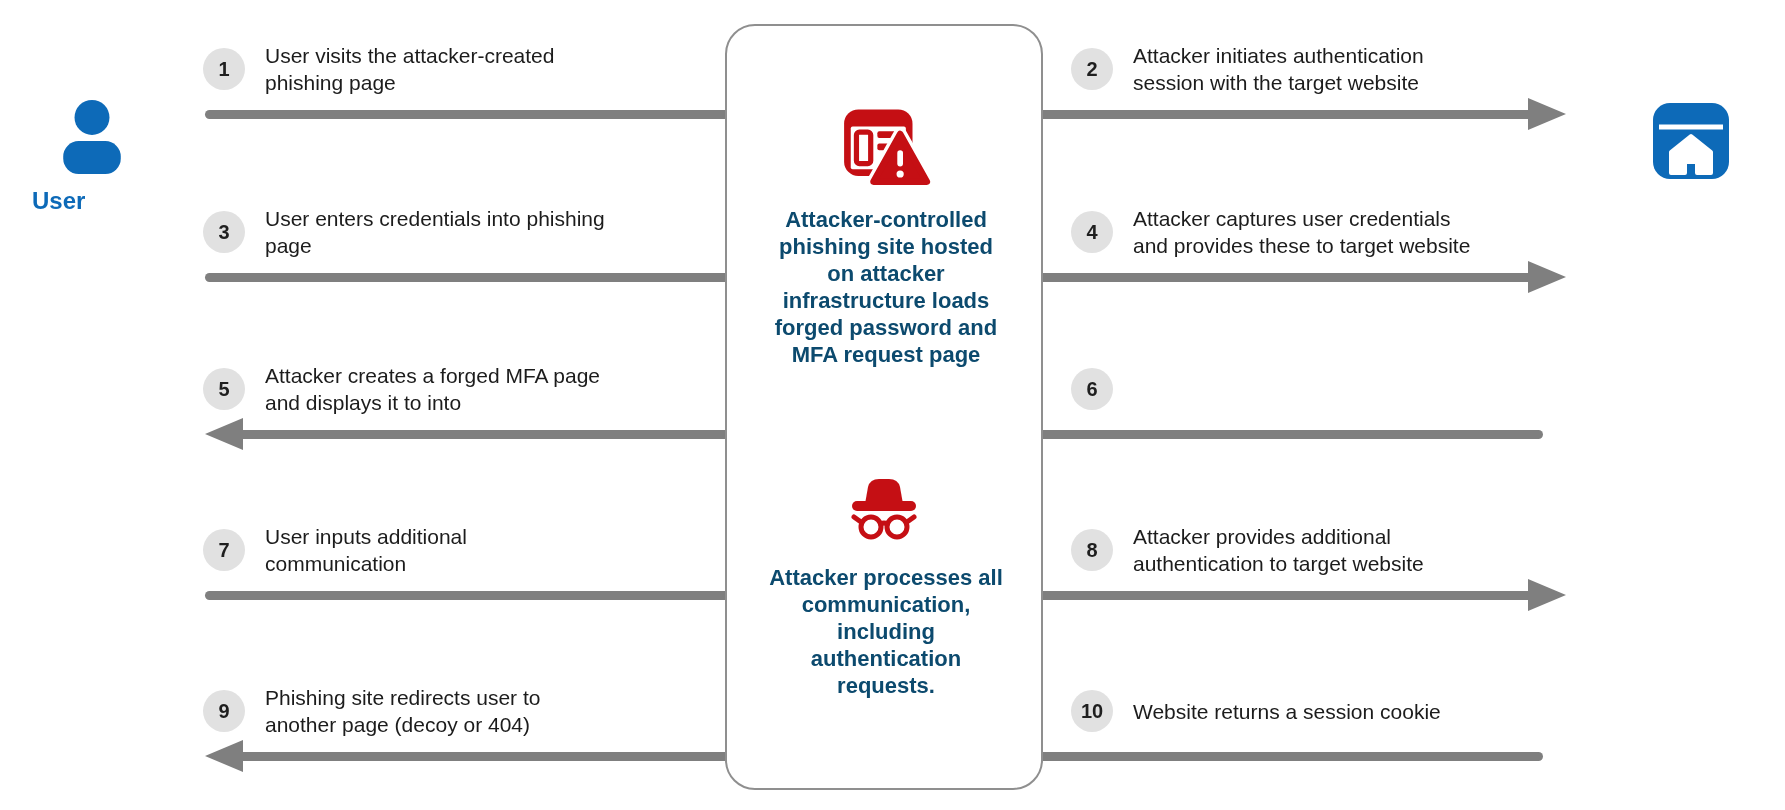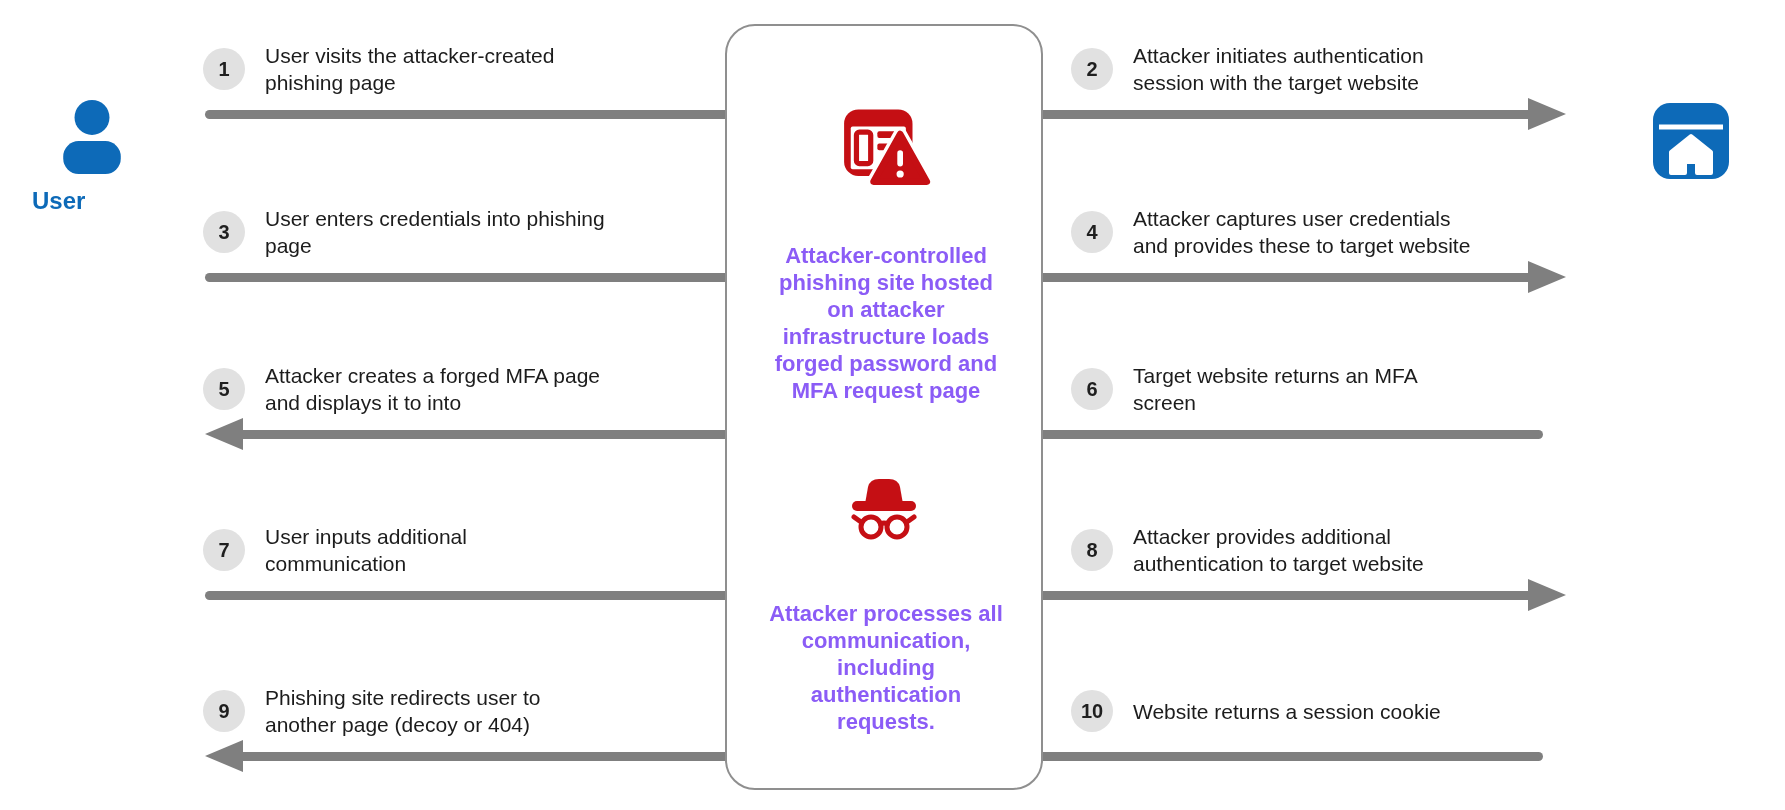--- a/index.html
+++ b/index.html
@@ -12,21 +12,21 @@
   .actor-icon{position:absolute;color:var(--blue);}
   .actor-label{position:absolute;font-size:24px;font-weight:700;color:var(--blue);line-height:29px;}
   
   #panel{
     position:absolute;left:725px;top:24px;width:318px;height:766px;
     background:#fff;border:2px solid #8f8f8f;border-radius:30px;box-sizing:border-box;z-index:2;
   }
   .panel-icon{position:absolute;left:50%;transform:translateX(-50%);color:var(--red);}
   .panel-text{
     position:absolute;left:15px;width:288px;text-align:center;
-    font-size:22px;line-height:27px;font-weight:700;color:#8b5cf6;margin-top:36px;
+    font-size:22px;line-height:27px;font-weight:700;color:#0c4a6e;
   }
   
   .badge{
     position:absolute;width:42px;height:42px;border-radius:50%;background:var(--badge_bg);
     display:flex;align-items:center;justify-content:center;
     font-size:20px;font-weight:600;color:#1f1f1f;z-index:1;
   }
   .step-text{
     position:absolute;height:76px;display:flex;flex-direction:column;justify-content:center;
     font-size:21px;line-height:27px;color:#1c1c1c;z-index:1;
@@ -124,22 +124,20 @@
   <div class="line" style="left:1043px;top:273px;width:489px"></div>
   <div class="ah ah-right" style="left:1528px;top:261px"></div>
 
   <div class="badge" style="left:203px;top:368px">5</div>
   <div class="step-text left pre" style="top:351px">Attacker creates a forged MFA page
 and displays it to into</div>
   <div class="line" style="left:240px;top:430px;width:487px"></div>
   <div class="ah ah-left" style="left:205px;top:418px"></div>
 
   <div class="badge" style="left:1071px;top:368px">6</div>
-  <div class="step-text right pre" style="top:351px">Target website returns an MFA
-screen</div>
   <div class="line cap-right" style="left:1043px;top:430px;width:500px"></div>
 
   <div class="badge" style="left:203px;top:529px">7</div>
   <div class="step-text left pre" style="top:512px">User inputs additional
 communication</div>
   <div class="line cap-left" style="left:205px;top:591px;width:522px"></div>
 
   <div class="badge" style="left:1071px;top:529px">8</div>
   <div class="step-text right pre" style="top:512px">Attacker provides additional
 authentication to target website</div>

